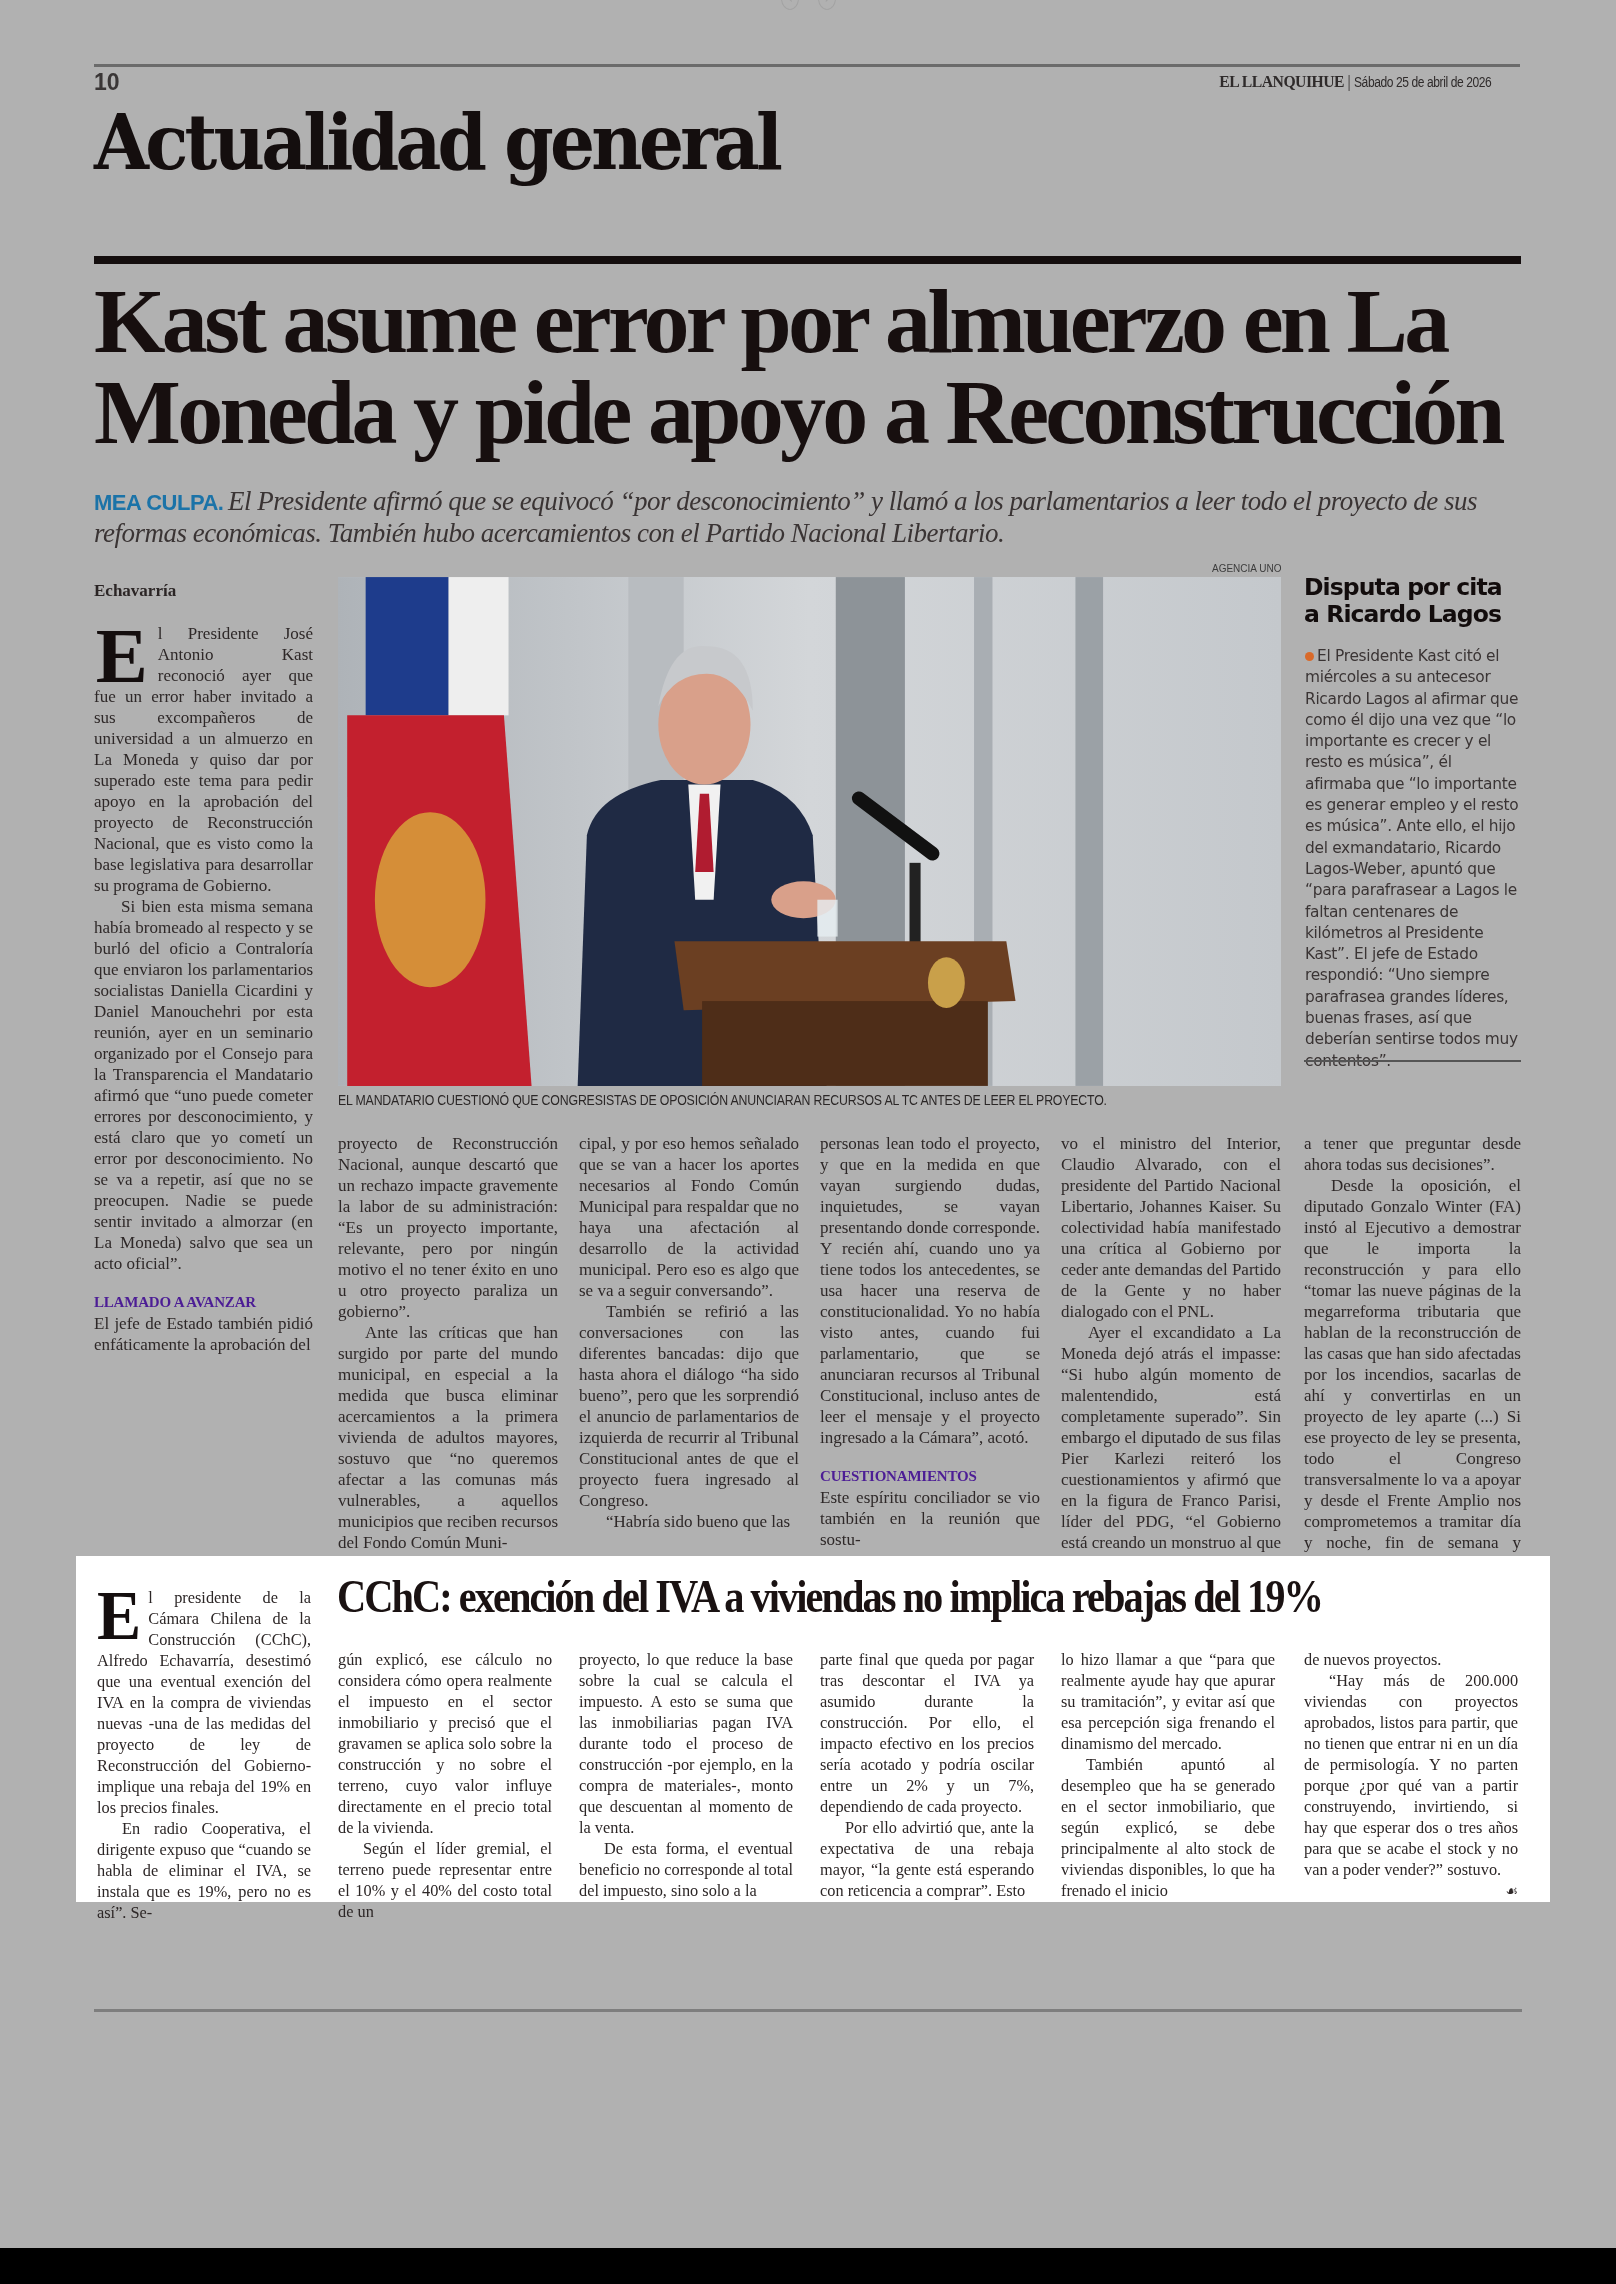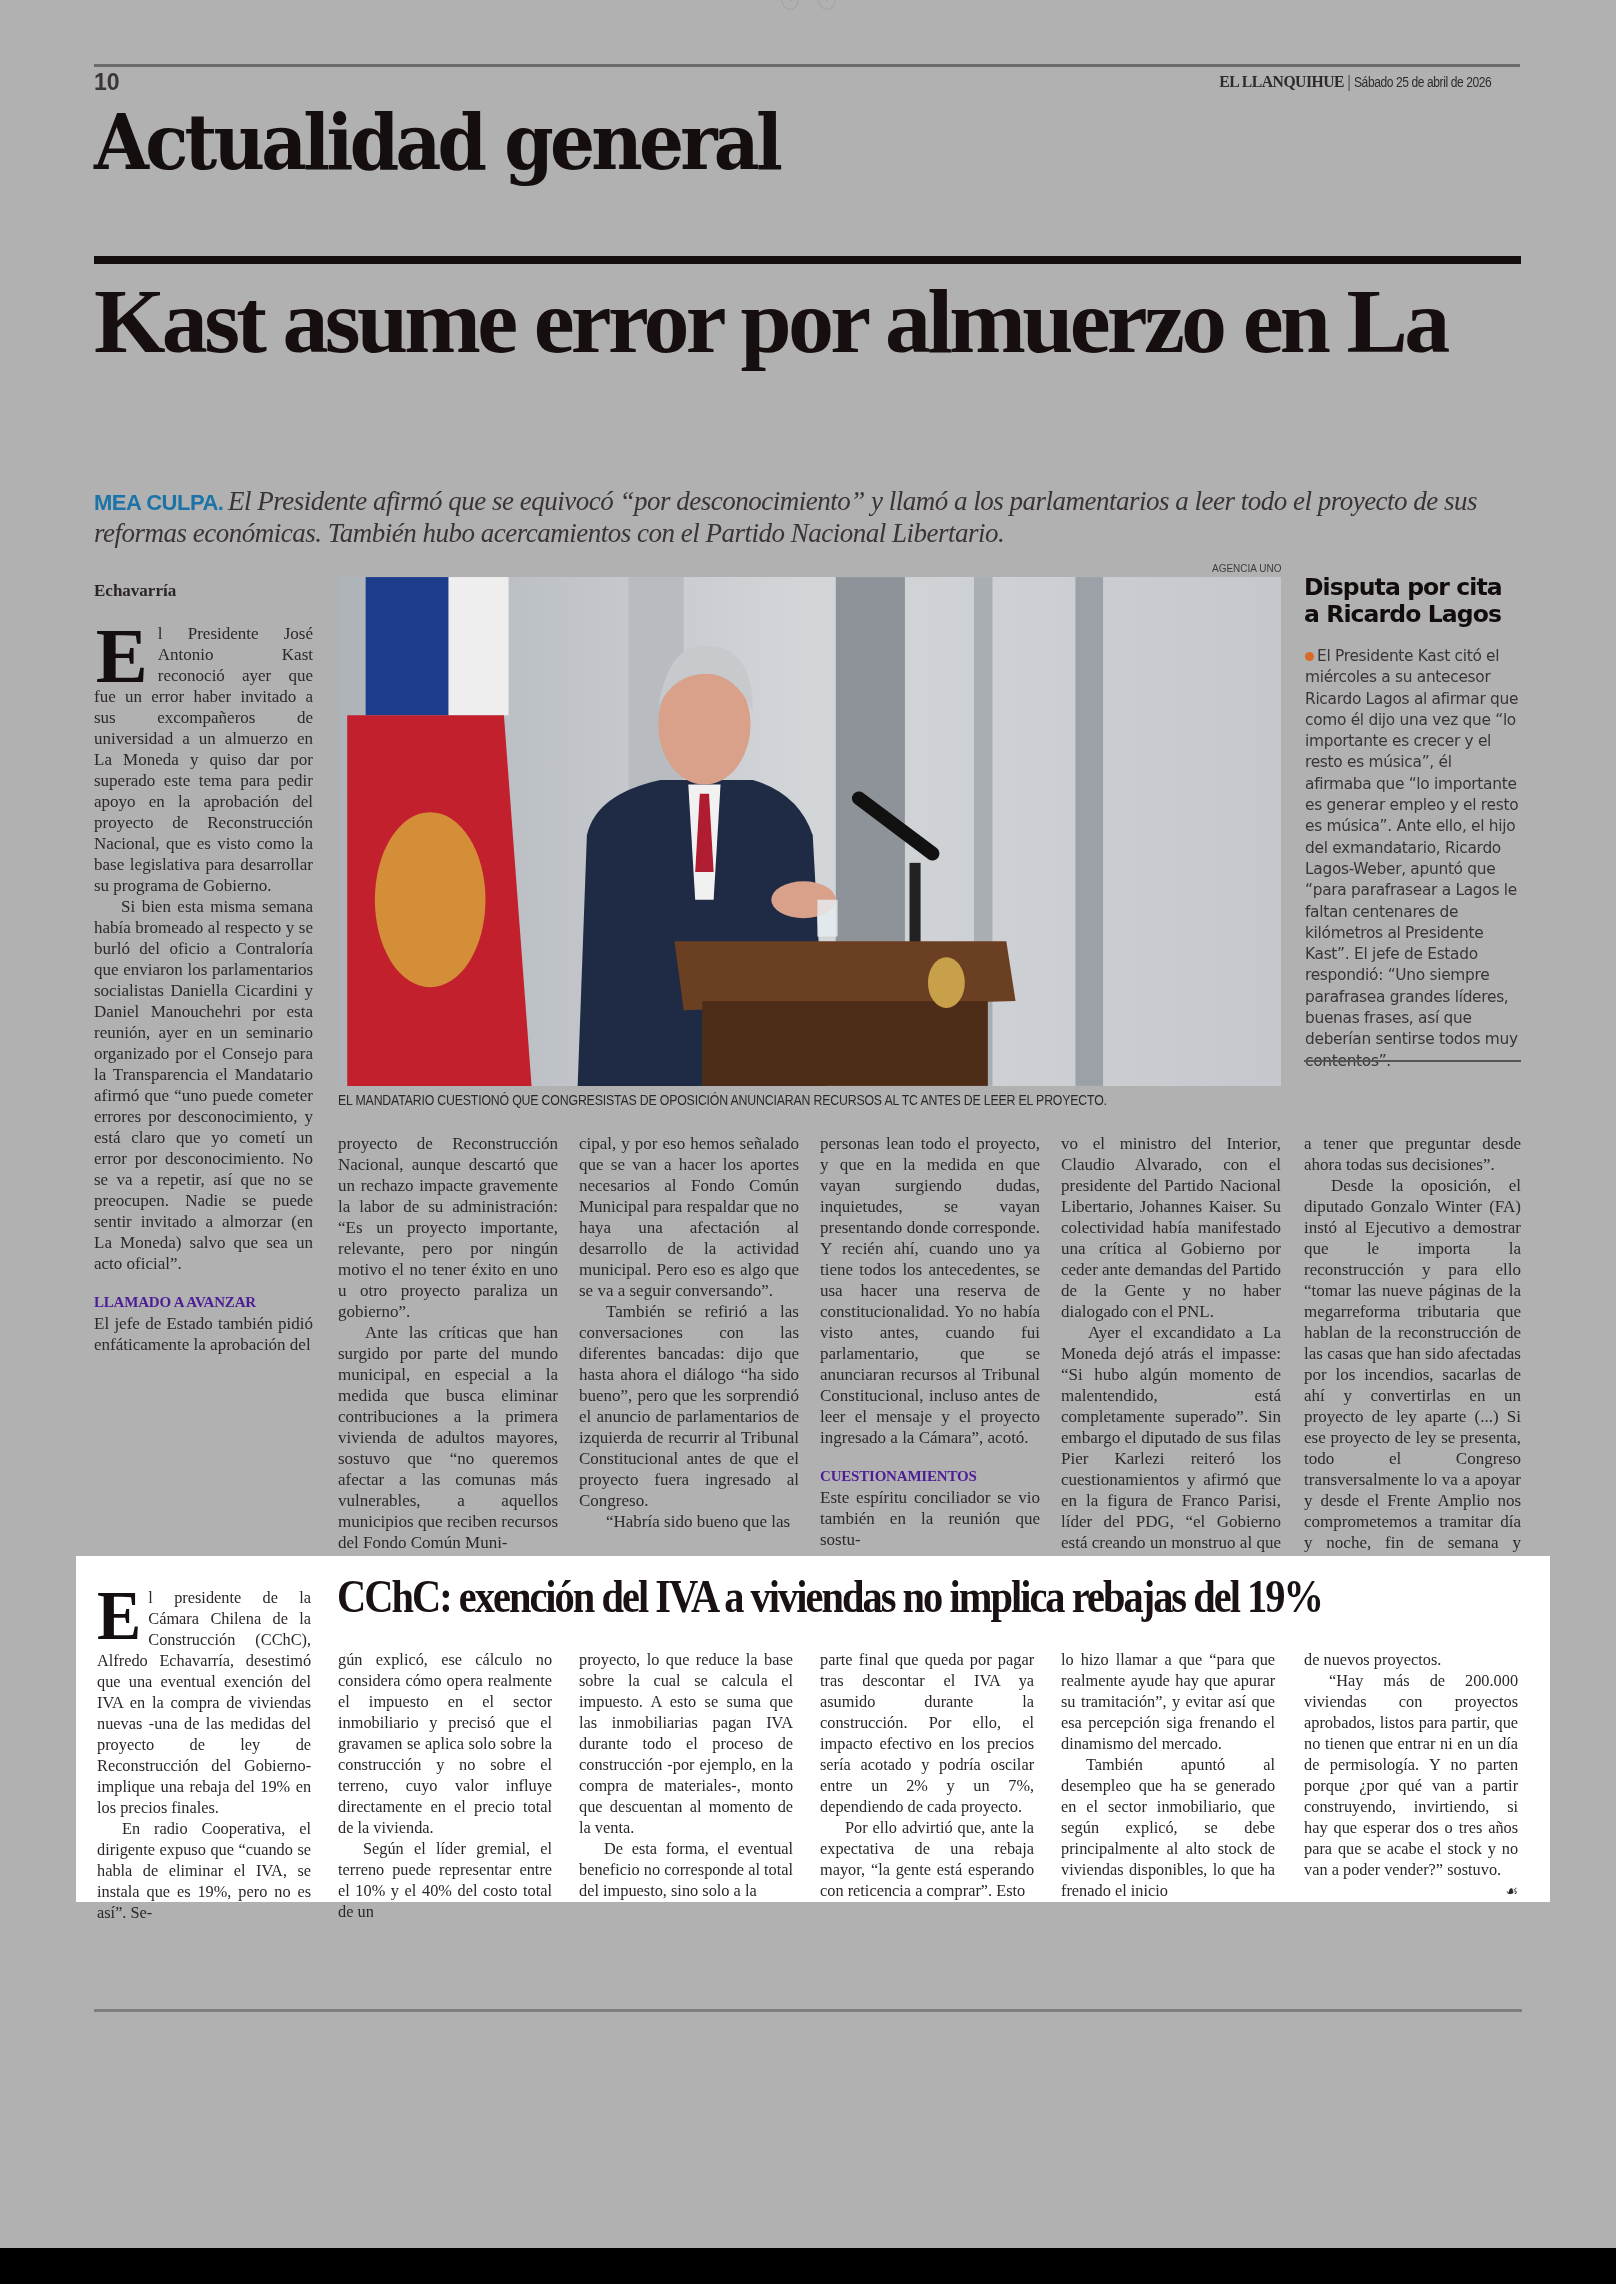--- a/index.html
+++ b/index.html
@@ -54,20 +54,21 @@
 <div class="abs masthead">
   <span class="paper">EL LLANQUIHUE</span>
   <span>|</span>
   <span class="date">Sábado 25 de abril de 2026</span>
 </div>
 <div class="abs section">Actualidad general</div>
 <div class="abs rule-thick"></div>
 
 <div class="abs headline">
   <div>Kast asume error por almuerzo en La</div>
+  <div>Moneda y pide apoyo a Reconstrucción</div>
 </div>
 
 <div class="abs deck">
   <span class="kicker">MEA CULPA.</span><span>El Presidente afirmó que se equivocó “por desconocimiento” y llamó a los parlamentarios a leer todo el proyecto de sus reformas económicas. También hubo acercamientos con el Partido Nacional Libertario.</span>
 </div>
 
 <div class="abs byline">Echavarría</div>
 
 <div class="col" style="left:94px;top:623px;width:219px;">
   <span class="dropcap">E</span>
@@ -117,21 +118,21 @@
 <div class="abs caption">EL MANDATARIO CUESTIONÓ QUE CONGRESISTAS DE OPOSICIÓN ANUNCIARAN RECURSOS AL TC ANTES DE LEER EL PROYECTO.</div>
 
 <div class="abs side-title">Disputa por cita a Ricardo Lagos</div>
 <div class="abs side-body">
   <span class="bullet"></span><span>El Presidente Kast citó el miércoles a su antecesor Ricardo Lagos al afirmar que como él dijo una vez que “lo importante es crecer y el resto es música”, él afirmaba que “lo importante es generar empleo y el resto es música”. Ante ello, el hijo del exmandatario, Ricardo Lagos-Weber, apuntó que “para parafrasear a Lagos le faltan centenares de kilómetros al Presidente Kast”. El jefe de Estado respondió: “Uno siempre parafrasea grandes líderes, buenas frases, así que deberían sentirse todos muy contentos”.</span>
 </div>
 <div class="abs side-rule"></div>
 
 <div class="col" style="left:338px;top:1133px;width:220px;">
   <p class="noind">proyecto de Reconstrucción Nacional, aunque descartó que un rechazo impacte gravemente la labor de su administración: “Es un proyecto importante, relevante, pero por ningún motivo el no tener éxito en uno u otro proyecto paraliza un gobierno”.</p>
-  <p>Ante las críticas que han surgido por parte del mundo municipal, en especial a la medida que busca eliminar contribuciones a la primera vivienda de adultos mayores, sostuvo que “no queremos afectar a las comunas más vulnerables, a aquellos municipios que reciben recursos del Fondo Común Muni-</p>
+  <p>Ante las críticas que han surgido por parte del mundo municipal, en especial a la medida que busca eliminar acercamientos a la primera vivienda de adultos mayores, sostuvo que “no queremos afectar a las comunas más vulnerables, a aquellos municipios que reciben recursos del Fondo Común Muni-</p>
 </div>
 <div class="col" style="left:579px;top:1133px;width:220px;">
   <p class="noind">cipal, y por eso hemos señalado que se van a hacer los aportes necesarios al Fondo Común Municipal para respaldar que no haya una afectación al desarrollo de la actividad municipal. Pero eso es algo que se va a seguir conversando”.</p>
   <p>También se refirió a las conversaciones con las diferentes bancadas: dijo que hasta ahora el diálogo “ha sido bueno”, pero que les sorprendió el anuncio de parlamentarios de izquierda de recurrir al Tribunal Constitucional antes de que el proyecto fuera ingresado al Congreso.</p>
   <p>“Habría sido bueno que las</p>
 </div>
 <div class="col" style="left:820px;top:1133px;width:220px;">
   <p class="noind">personas lean todo el proyecto, y que en la medida en que vayan surgiendo dudas, inquietudes, se vayan presentando donde corresponde. Y recién ahí, cuando uno ya tiene todos los antecedentes, se usa hacer una reserva de constitucionalidad. Yo no había visto antes, cuando fui parlamentario, que se anunciaran recursos al Tribunal Constitucional, incluso antes de leer el mensaje y el proyecto ingresado a la Cámara”, acotó.</p>
   <div class="subhead">CUESTIONAMIENTOS</div>
   <p class="noind">Este espíritu conciliador se vio también en la reunión que sostu-</p>

